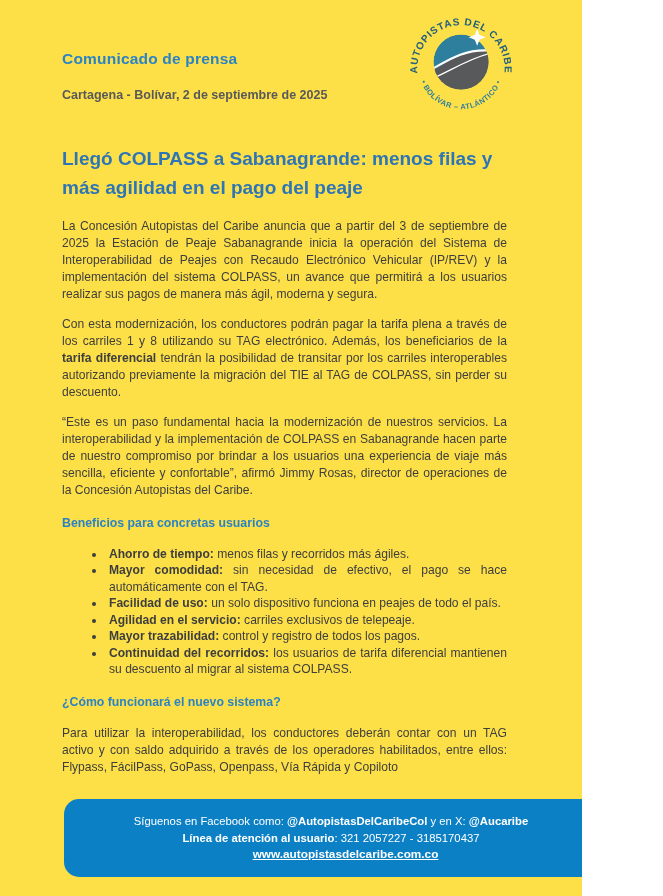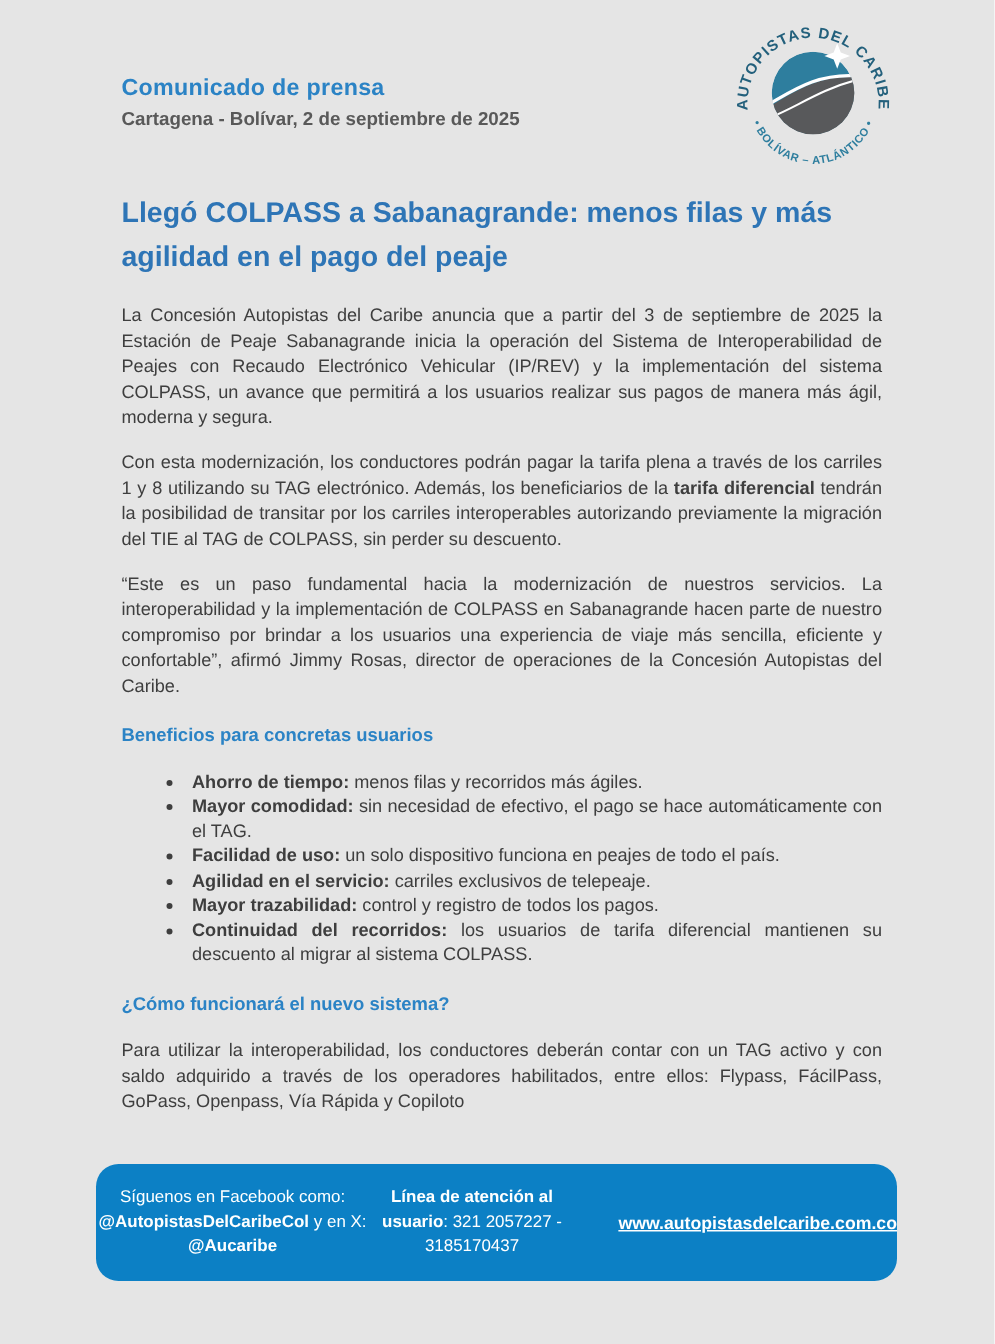--- a/index.html
+++ b/index.html
@@ -1,30 +1,30 @@
 <!DOCTYPE html>
 <html><head>
 <meta charset="utf-8">
 <style>
   html,body { margin:0; padding:0; background:#ffffff; }
   .page {
     position:relative;
-    width:663px; height:896px;
-    background:#e5e5e5;
+    width:582px; height:896px;
+    background:#fde047;
     font-family:"Liberation Sans", sans-serif;
     color:#3e3e3e;
     box-sizing:border-box;
-    padding:50px 75px 0 81px;
+    padding:50px 75px 0 62px;
     overflow:hidden;
   }
   .kicker {
     color:#2b83c5; font-weight:bold; font-size:15.5px; letter-spacing:0.2px;
   }
   .dateline {
-    color:#595959; font-weight:bold; font-size:12.5px; margin-top:4px;
+    color:#595959; font-weight:bold; font-size:12.5px; margin-top:20px;
   }
   .logo { position:absolute; top:5px; right:64px; width:114px; height:114px; }
   .logo svg { display:block; }
   .arc-top { font-family:"Liberation Sans",sans-serif; font-size:10.6px; font-weight:bold; letter-spacing:0.9px; fill:#23607c; }
   .arc-bot { font-family:"Liberation Sans",sans-serif; font-size:7.8px; font-weight:bold; letter-spacing:0.5px; fill:#2e7e9e; }
   h1.title {
     color:#2e75b6; font-size:19px; font-weight:bold; text-align:left;
     line-height:1.55; margin:42px auto 15px auto; max-width:522px;
   }
   p.body-p {
@@ -34,23 +34,23 @@
     color:#2b83c5; font-size:12.3px; font-weight:bold; margin:17px 0 16px 0;
   }
   ul.benefits {
     margin:0 0 4px 0; padding:0 0 0 44px; list-style:disc;
   }
   ul.benefits li {
     font-size:12.1px; line-height:16.5px; text-align:justify; padding-left:3px;
   }
   .b { font-weight:bold; }
   .footer-box {
-    position:absolute; left:64px; top:776px; width:534px; height:78px;
+    position:absolute; left:64px; top:799px; width:534px; height:78px;
     background:#0c80c5; border-radius:15px; color:#ffffff;
-    display:flex; flex-direction:row; align-items:center; justify-content:center;
+    display:flex; flex-direction:column; align-items:center; justify-content:center;
     text-align:center; font-size:11.3px; line-height:16.5px;
   }
   .website {
     color:#ffffff; font-weight:bold; text-decoration:underline; font-size:11.8px; cursor:pointer;margin-left:29px;
   }
 </style>
 </head>
 <body>
 
 <div class="page">

